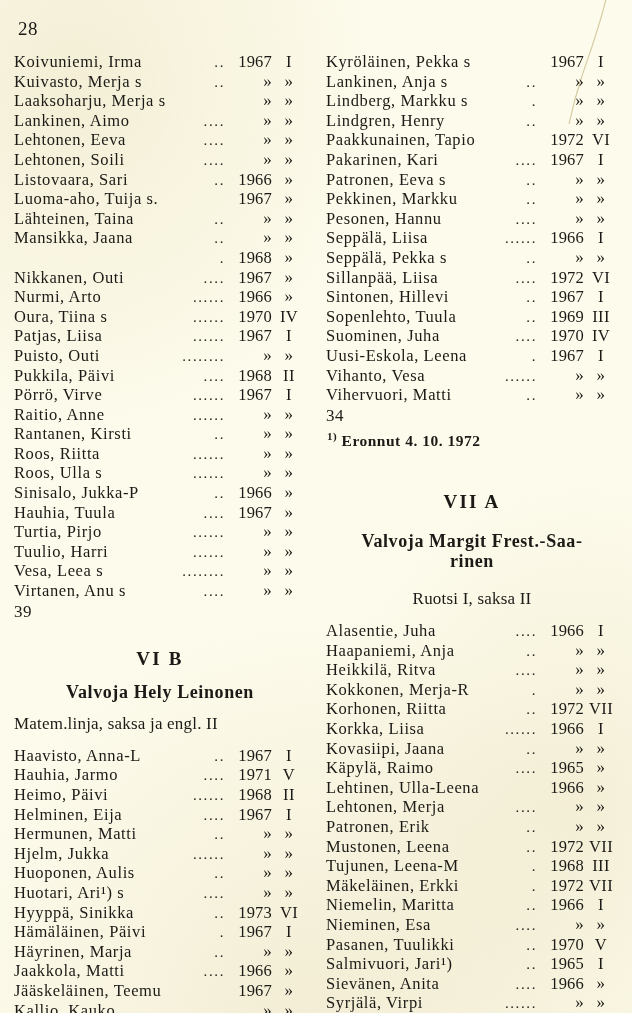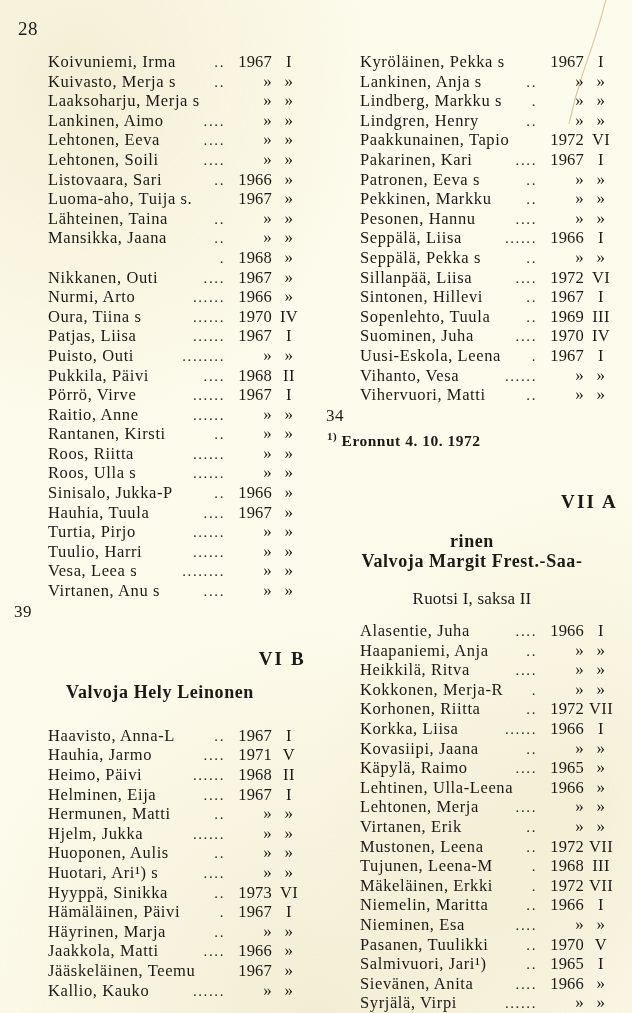--- a/index.html
+++ b/index.html
@@ -51,21 +51,21 @@
 
   .column {
     position: absolute;
     top: 52px;
     width: 292px;
   }
   #col-left  { left: 14px; }
   #col-right { left: 326px; }
 
   
-  .roster { display: block; margin-left: 34px; }
+  .roster { display: block; }
   .row {
     display: flex;
     align-items: baseline;
     height: 19.6px;
     font-size: 16.5px;
     white-space: nowrap;
     letter-spacing: 0.1px;
   }
   .row .nm {
     flex: 0 1 auto;
@@ -106,21 +106,21 @@
     height: 21px;
     line-height: 21px;
     padding-left: 1px;
     font-weight: bold;
   }
   .footnote sup { font-size: 11px; }
 
   
   .class-block { margin-top: 0; }
   .class-title {
-    text-align: right;
+    text-align: center;
     font-weight: bold;
     font-size: 19px;
     letter-spacing: 2.2px;
   }
   .class-supervisor {
     text-align: center;
     font-weight: bold;
     font-size: 18px;
     letter-spacing: 0.6px;
     line-height: 1.12;
@@ -321,20 +321,21 @@
       </div>
     <div class="total">39</div>
 
     <div class="spacer-26"></div>
 
     <div class="class-block">
       <div class="class-title">VI B</div>
       <div class="spacer-12"></div>
       <div class="class-supervisor">Valvoja Hely Leinonen</div>
       <div class="spacer-12"></div>
+      <div class="class-program">Matem.linja, saksa ja engl. II</div>
       <div class="spacer-12"></div>
       <div class="roster" id="left-vib-roster">
           <div class="row">
             <span class="nm">Haavisto,  Anna-L</span>
             <span class="leader">..</span>
             <span class="yr">1967</span>
             <span class="rn">I</span>
           </div>
           <div class="row">
             <span class="nm">Hauhia,  Jarmo</span>
@@ -534,22 +535,22 @@
     <div class="footnote">
       <sup>1)</sup><span>&nbsp;</span><span>Eronnut 4. 10. 1972</span>
     </div>
 
     <div class="spacer-44"></div>
 
     <div class="class-block">
       <div class="class-title">VII A</div>
       <div class="spacer-18"></div>
       <div class="class-supervisor">
+        <div>Valvoja  Margit  Frest.-Saa-</div>
         <div>rinen</div>
-        <div>Valvoja  Margit  Frest.-Saa-</div>
       </div>
       <div class="spacer-18"></div>
       <div class="class-program centered">Ruotsi I, saksa II</div>
       <div class="spacer-12"></div>
       <div class="roster" id="right-viia-roster">
           <div class="row">
             <span class="nm">Alasentie,  Juha</span>
             <span class="leader">....</span>
             <span class="yr">1966</span>
             <span class="rn">I</span>
@@ -602,21 +603,21 @@
             <span class="yr">1966</span>
             <span class="rn ditto">»</span>
           </div>
           <div class="row">
             <span class="nm">Lehtonen, Merja</span>
             <span class="leader">....</span>
             <span class="yr ditto">»</span>
             <span class="rn ditto">»</span>
           </div>
           <div class="row">
-            <span class="nm">Virtanen,  Erik</span>
+            <span class="nm">Patronen,  Erik</span>
             <span class="leader">..</span>
             <span class="yr ditto">»</span>
             <span class="rn ditto">»</span>
           </div>
           <div class="row">
             <span class="nm">Mustonen, Leena</span>
             <span class="leader">..</span>
             <span class="yr">1972</span>
             <span class="rn">VII</span>
           </div>

